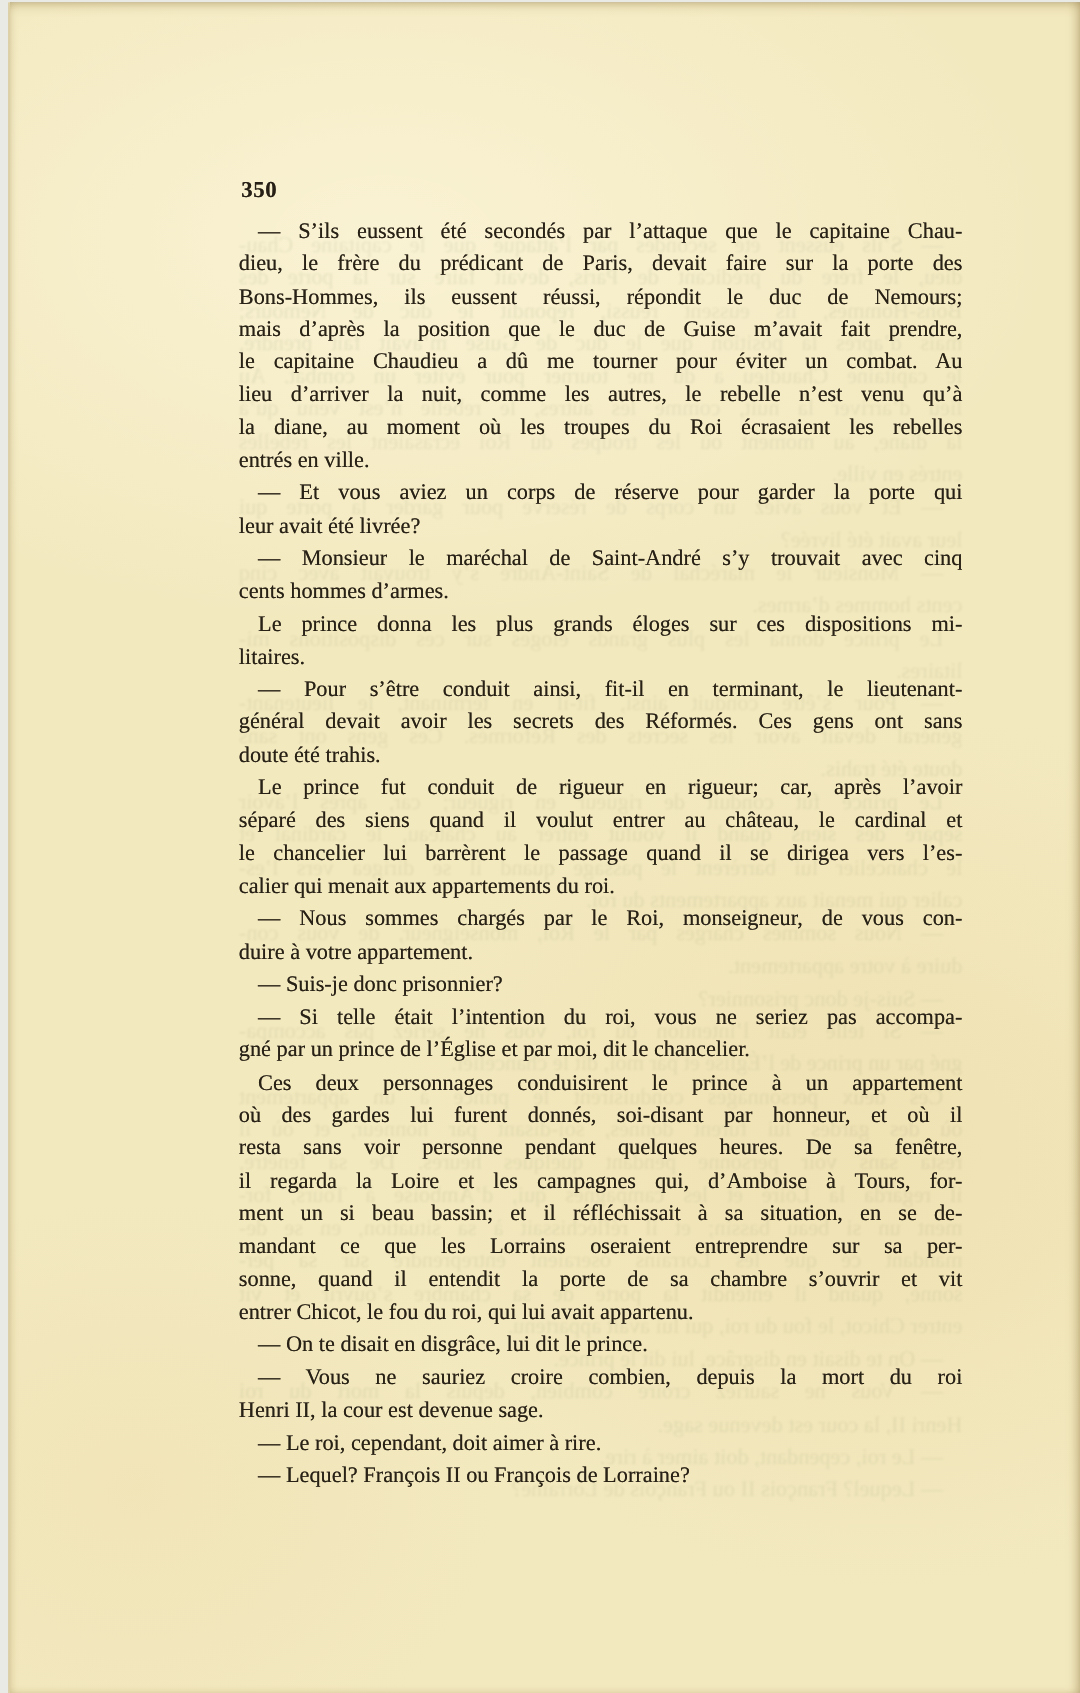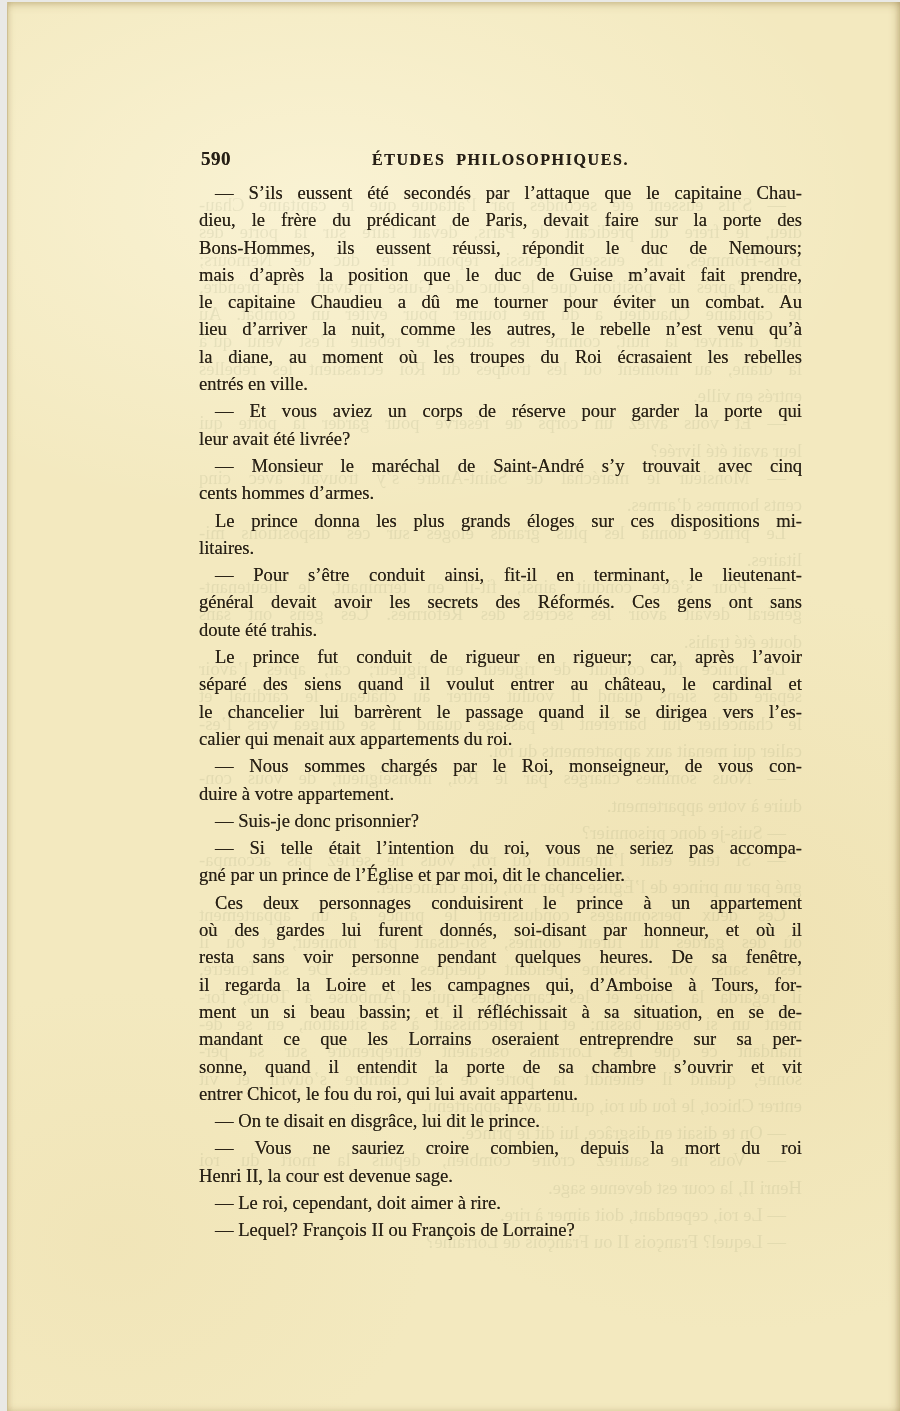--- a/index.html
+++ b/index.html
@@ -117,22 +117,21 @@
       <span class="line last" style="display:block">Henri II, la cour est devenue sage.</span>
     </p>
     <p class="para">
       <span class="line first last" style="display:block">— Le roi, cependant, doit aimer à rire.</span>
     </p>
     <p class="para">
       <span class="line first last" style="display:block">— Lequel? François II ou François de Lorraine?</span>
     </p>
   </div>
 
-  <div class="page-number">590</div>
-  <div class="running-header">ÉTUDES PHILOSOPHIQUES.</div>
+  <div class="page-number">350</div>
 
   <div class="text-block">
     <p class="para">
       <span class="line first" style="display:block">— S’ils eussent été secondés par l’attaque que le capitaine Chau-</span>
       <span class="line" style="display:block">dieu, le frère du prédicant de Paris, devait faire sur la porte des</span>
       <span class="line" style="display:block">Bons-Hommes, ils eussent réussi, répondit le duc de Nemours;</span>
       <span class="line" style="display:block">mais d’après la position que le duc de Guise m’avait fait prendre,</span>
       <span class="line" style="display:block">le capitaine Chaudieu a dû me tourner pour éviter un combat. Au</span>
       <span class="line" style="display:block">lieu d’arriver la nuit, comme les autres, le rebelle n’est venu qu’à</span>
       <span class="line" style="display:block">la diane, au moment où les troupes du Roi écrasaient les rebelles</span>

